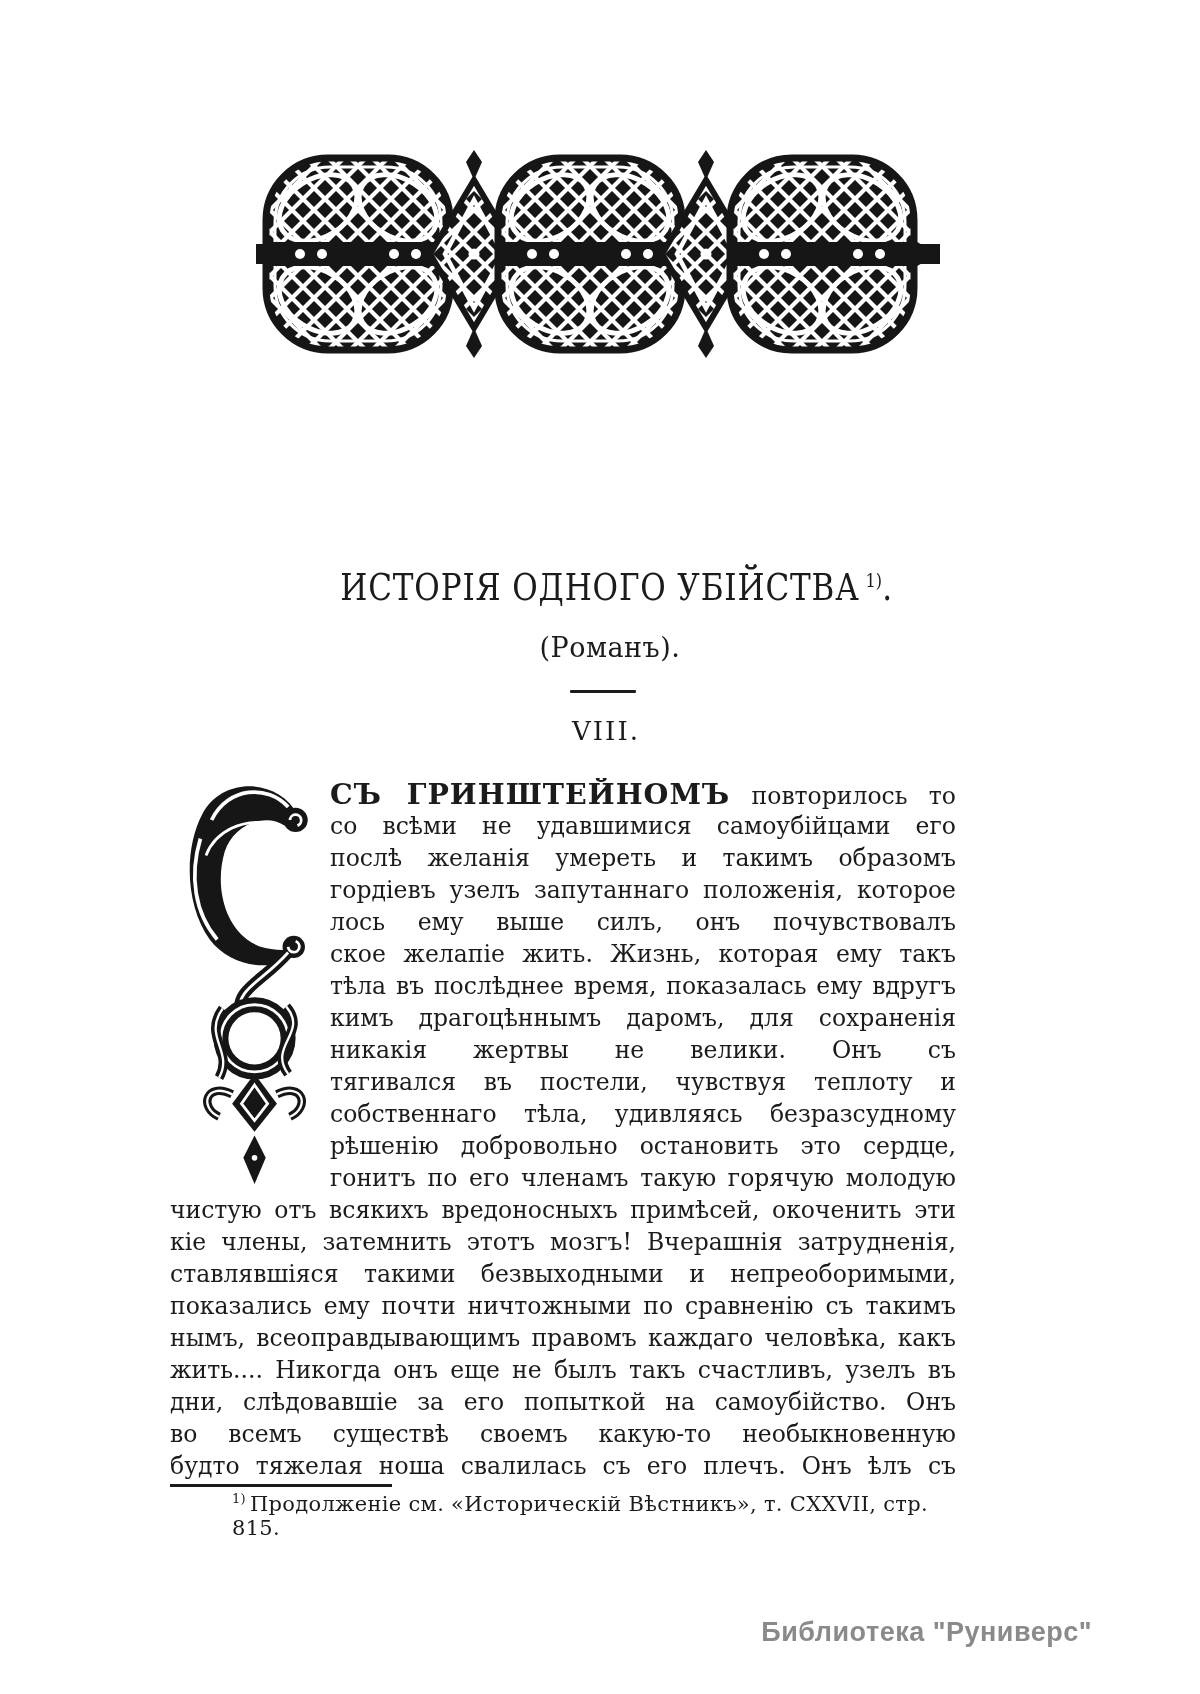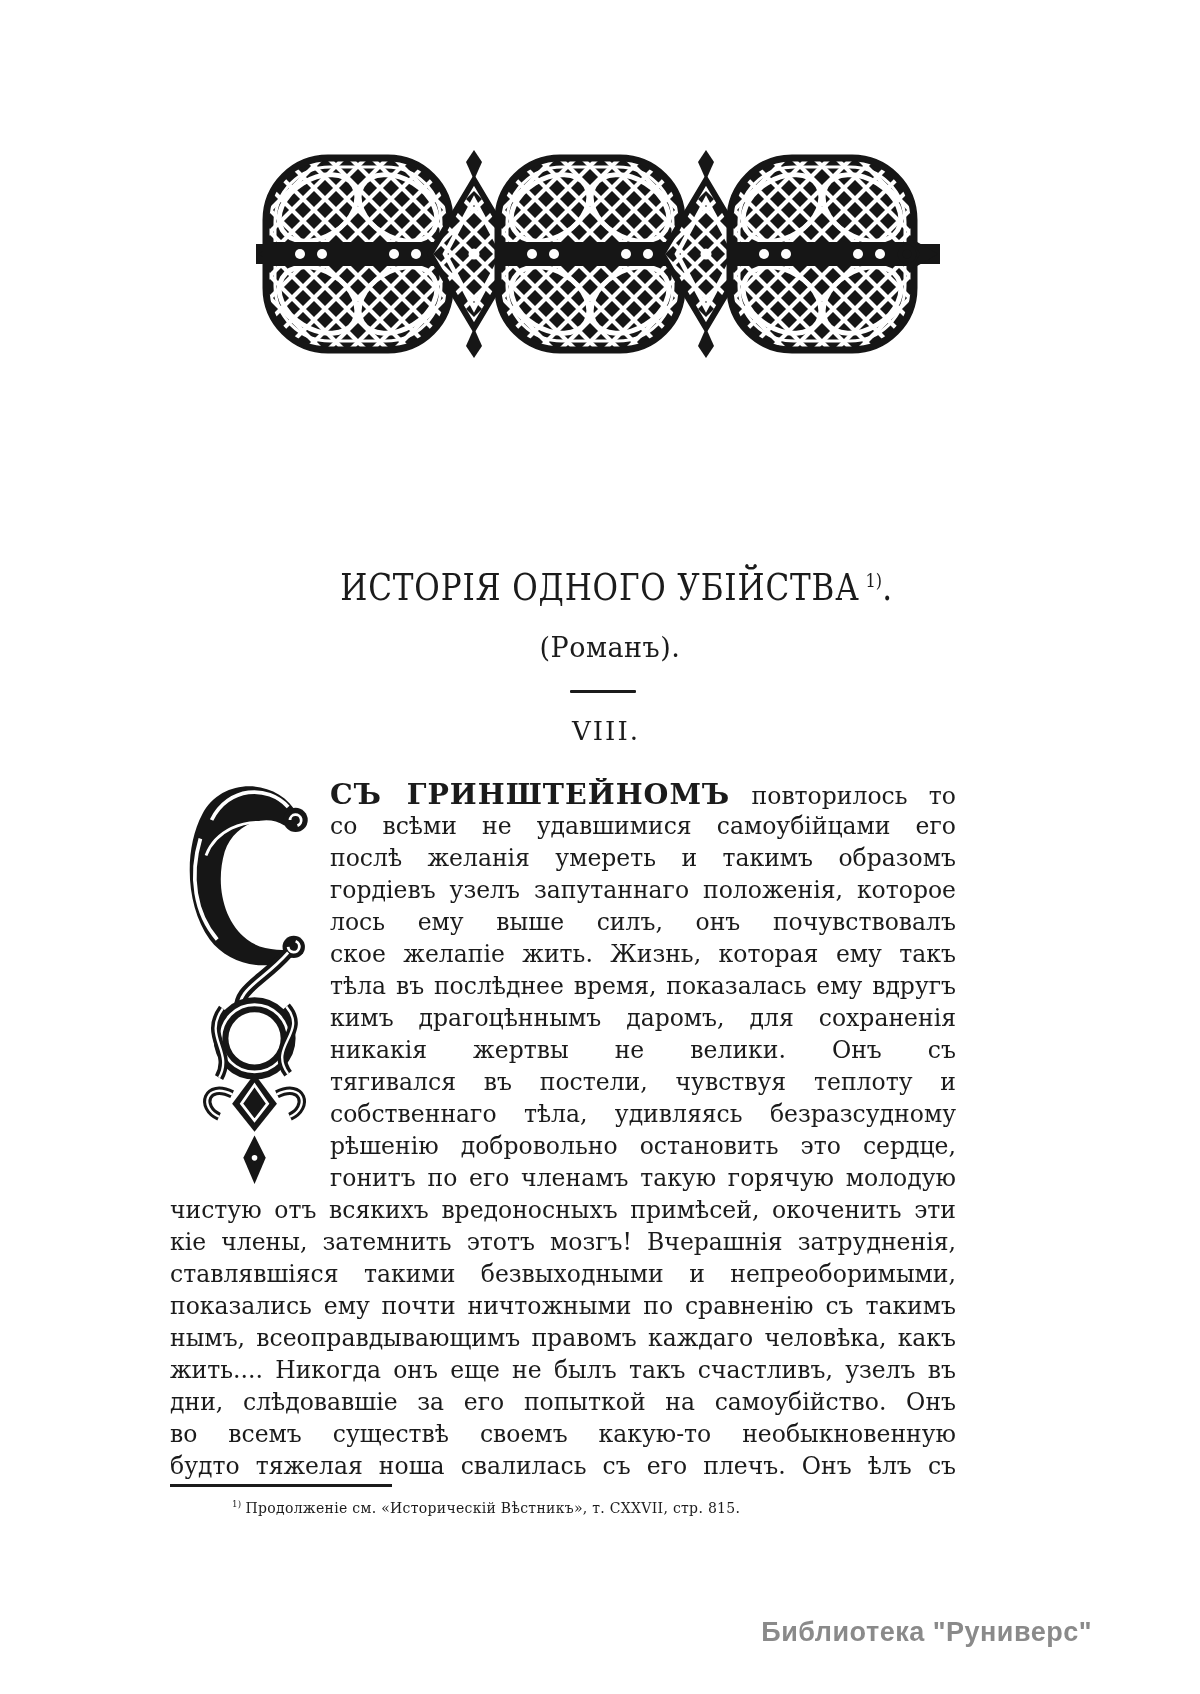--- a/index.html
+++ b/index.html
@@ -92,23 +92,23 @@
   }
   
   .footnote-area{
     position:absolute;left:170px;top:1484px;width:786px;
   }
   .footnote-rule{
     width:222px;height:3px;
     background:var(--ink);
   }
   .footnote{
-    margin-top:12px;
+    margin-top:4px;
     padding-left:62px;
-    font-size:14px;
+    font-size:21px;
     letter-spacing:0.3px;
   }
   .footnote sup{font-size:0.62em;vertical-align:super;margin-right:4px;}
   
   .watermark{
     position:absolute;top:1617px;right:108px;
     font-family:"Liberation Sans", sans-serif;
     font-weight:bold;
     font-size:27px;
     color:var(--watermark);

